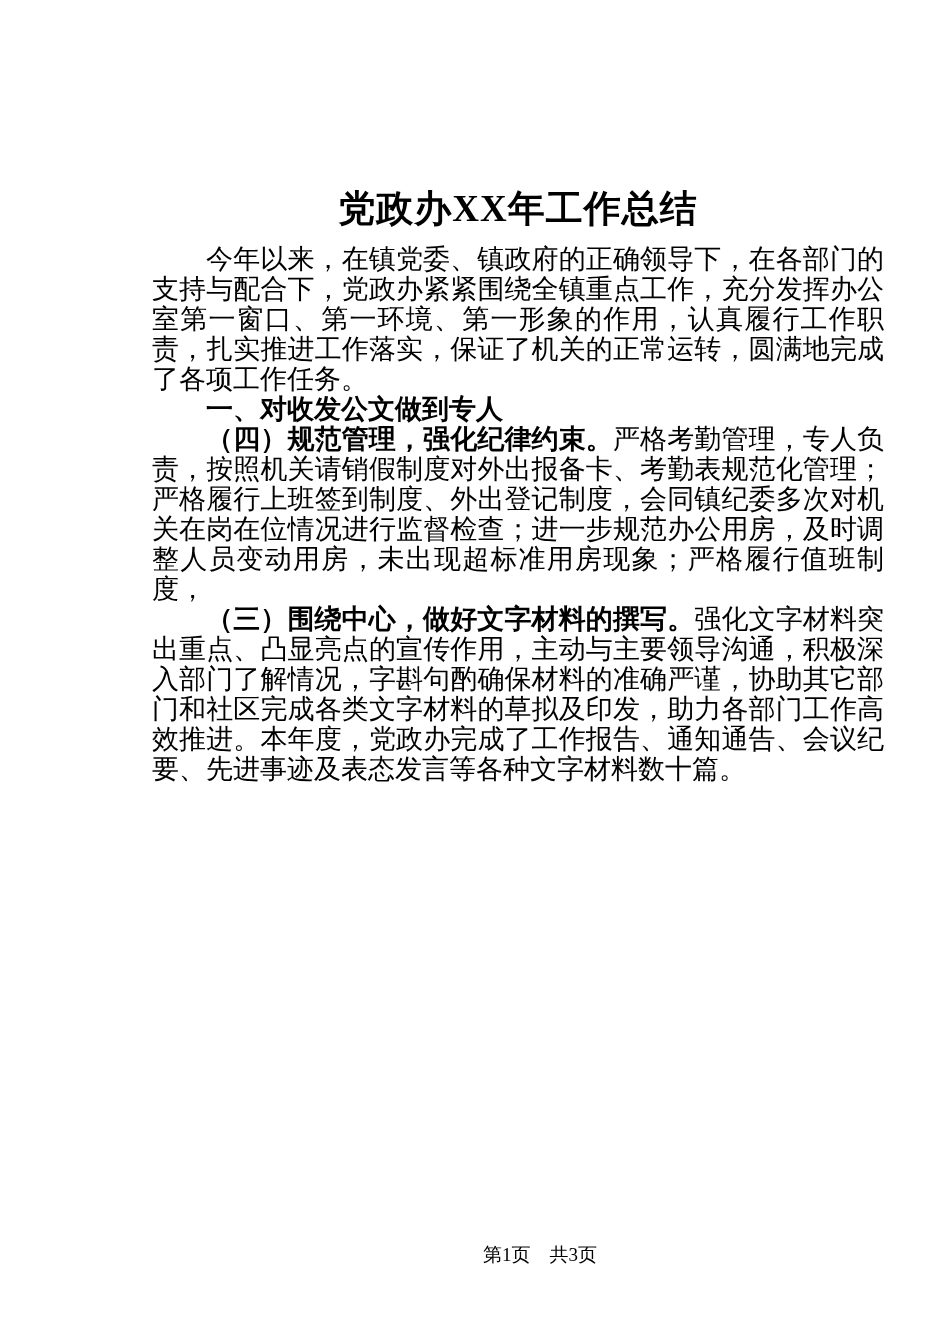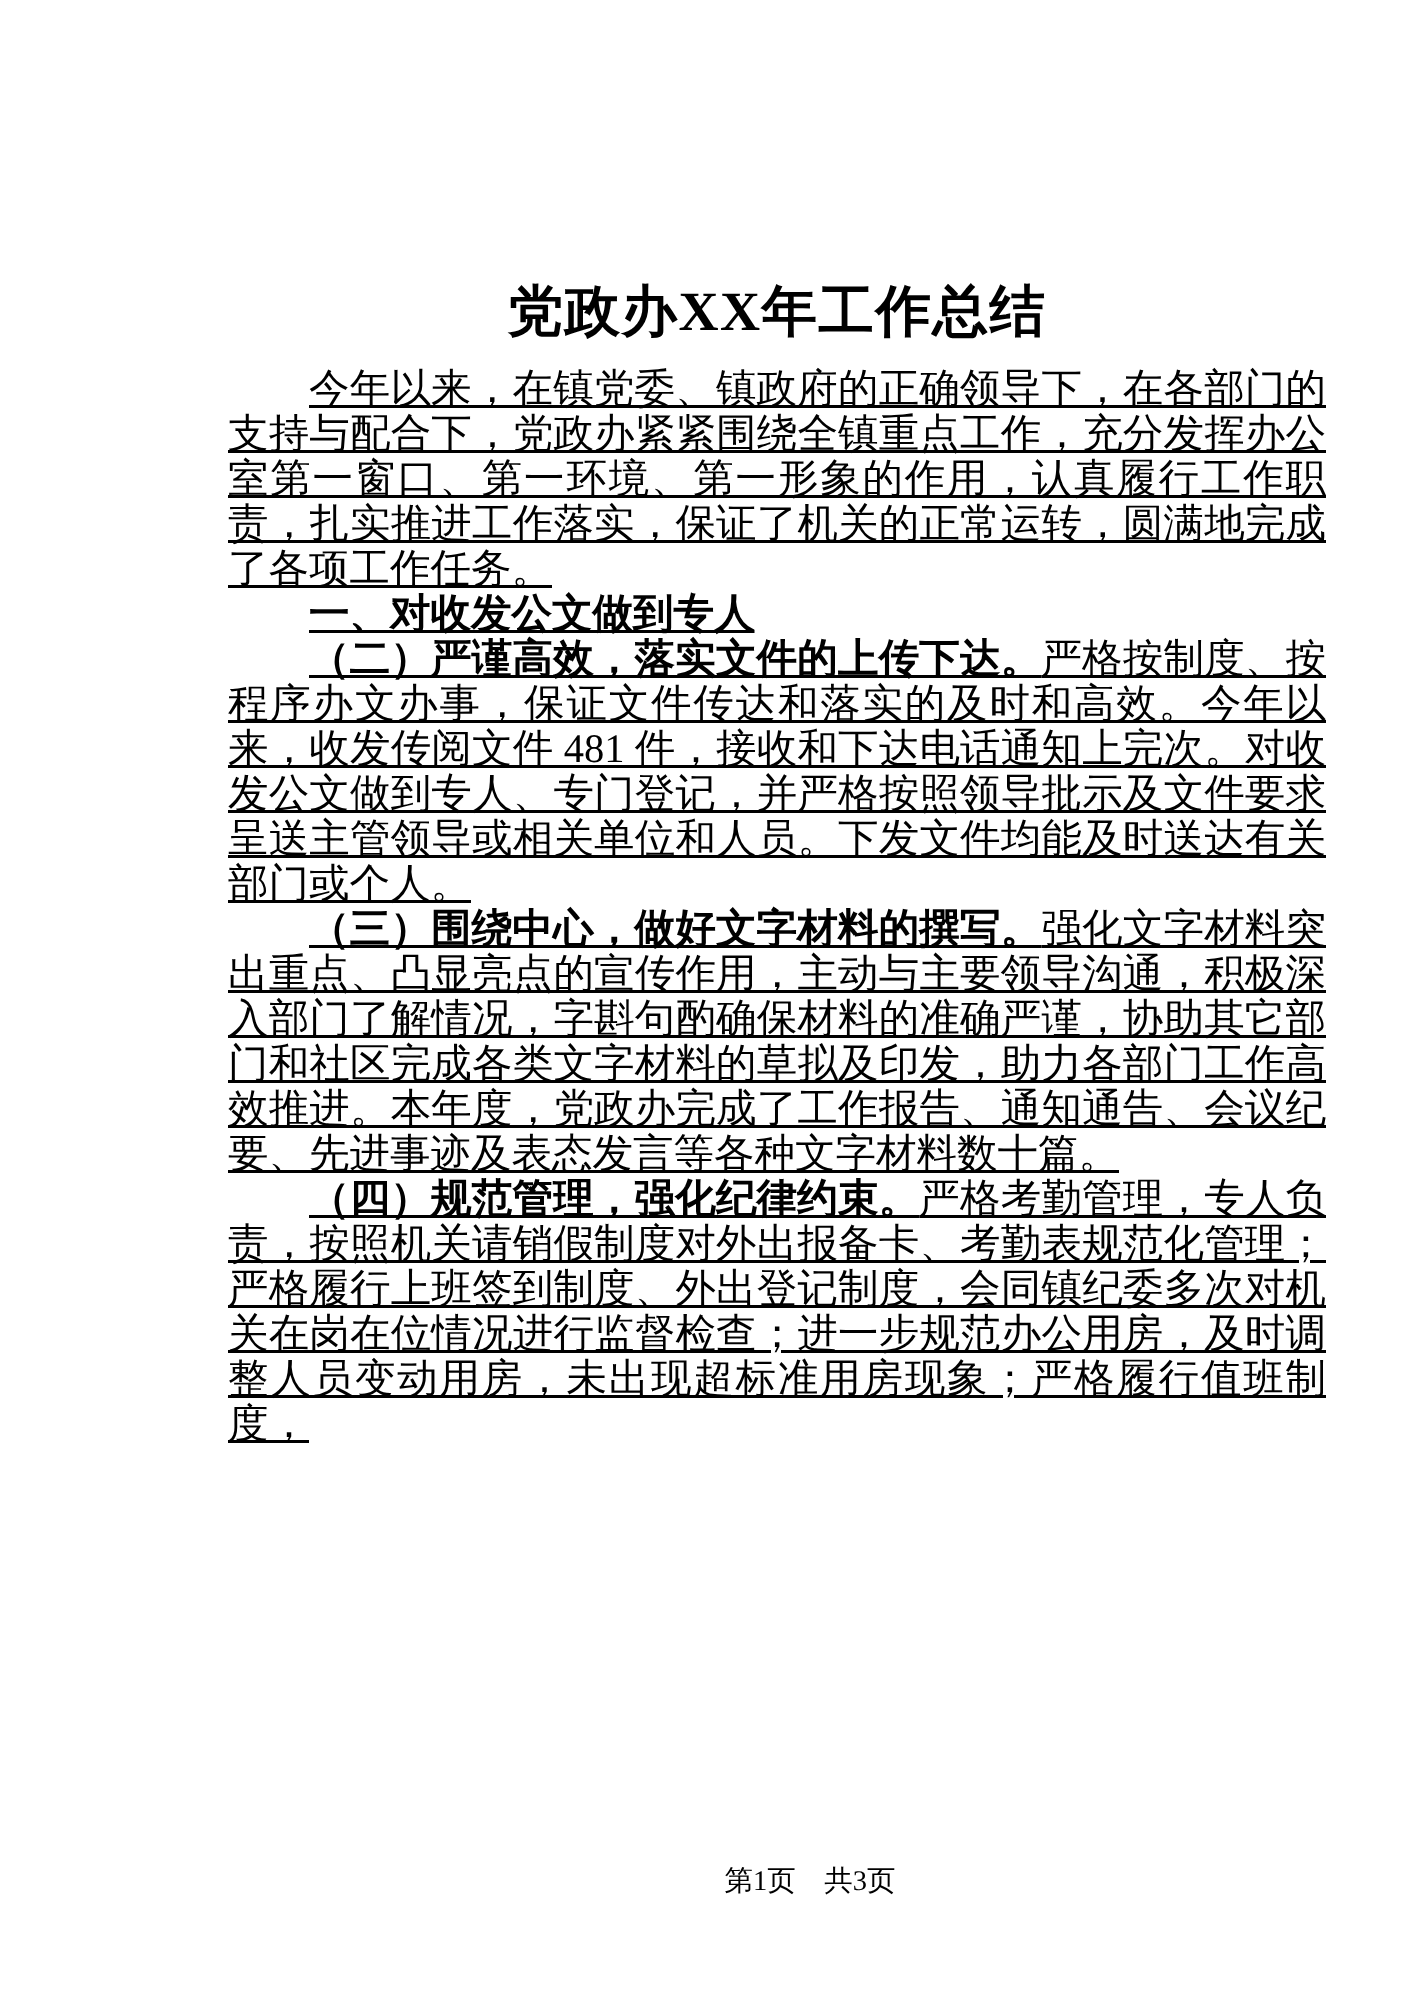--- a/index.html
+++ b/index.html
@@ -39,21 +39,20 @@
   .bodytext {
     margin-top: 12px;
   }
   .bodytext p {
     margin: 0;
     font-size: 27px;
     line-height: 30px;
     text-align: justify;
     text-indent: 2em;
     word-break: break-all;
-    text-decoration: underline;
   }
   p.section-heading {
     font-family: "Liberation Sans", sans-serif;
     font-weight: bold;
   }
   .lead {
     font-family: "Liberation Sans", sans-serif;
     font-weight: bold;
   }
   .page-footer {
@@ -69,19 +68,18 @@
 </style>
 </head>
 <body>
 
 <div class="page">
   <div class="content">
     <h1 class="doc-title">党政办XX年工作总结</h1>
     <div class="bodytext">
       <p>今年以来，在镇党委、镇政府的正确领导下，在各部门的支持与配合下，党政办紧紧围绕全镇重点工作，充分发挥办公室第一窗口、第一环境、第一形象的作用，认真履行工作职责，扎实推进工作落实，保证了机关的正常运转，圆满地完成了各项工作任务。</p>
       <p class="section-heading">一、对收发公文做到专人</p>
-      <p><span class="lead">（二）严谨高效，落实文件的上传下达。</span><span>严格按制度、按程序办文办事，保证文件传达和落实的及时和高效。今年以来，收发传阅文件 481 件，接收和下达电话通知上完次。对收发公文做到专人、专门登记，并严格按照领导批示及文件要求呈送主管领导或相关单位和人员。下发文件均能及时送达有关部门或个人。</span></p>
+      <p><span class="lead">（四）规范管理，强化纪律约束。</span><span>严格考勤管理，专人负责，按照机关请销假制度对外出报备卡、考勤表规范化管理；严格履行上班签到制度、外出登记制度，会同镇纪委多次对机关在岗在位情况进行监督检查；进一步规范办公用房，及时调整人员变动用房，未出现超标准用房现象；严格履行值班制度，</span></p>
       <p><span class="lead">（三）围绕中心，做好文字材料的撰写。</span><span>强化文字材料突出重点、凸显亮点的宣传作用，主动与主要领导沟通，积极深入部门了解情况，字斟句酌确保材料的准确严谨，协助其它部门和社区完成各类文字材料的草拟及印发，助力各部门工作高效推进。本年度，党政办完成了工作报告、通知通告、会议纪要、先进事迹及表态发言等各种文字材料数十篇。</span></p>
-      <p><span class="lead">（四）规范管理，强化纪律约束。</span><span>严格考勤管理，专人负责，按照机关请销假制度对外出报备卡、考勤表规范化管理；严格履行上班签到制度、外出登记制度，会同镇纪委多次对机关在岗在位情况进行监督检查；进一步规范办公用房，及时调整人员变动用房，未出现超标准用房现象；严格履行值班制度，</span></p>
     </div>
   </div>
   <div class="page-footer">第1页　共3页</div>
 </div>
 
 </body></html>

